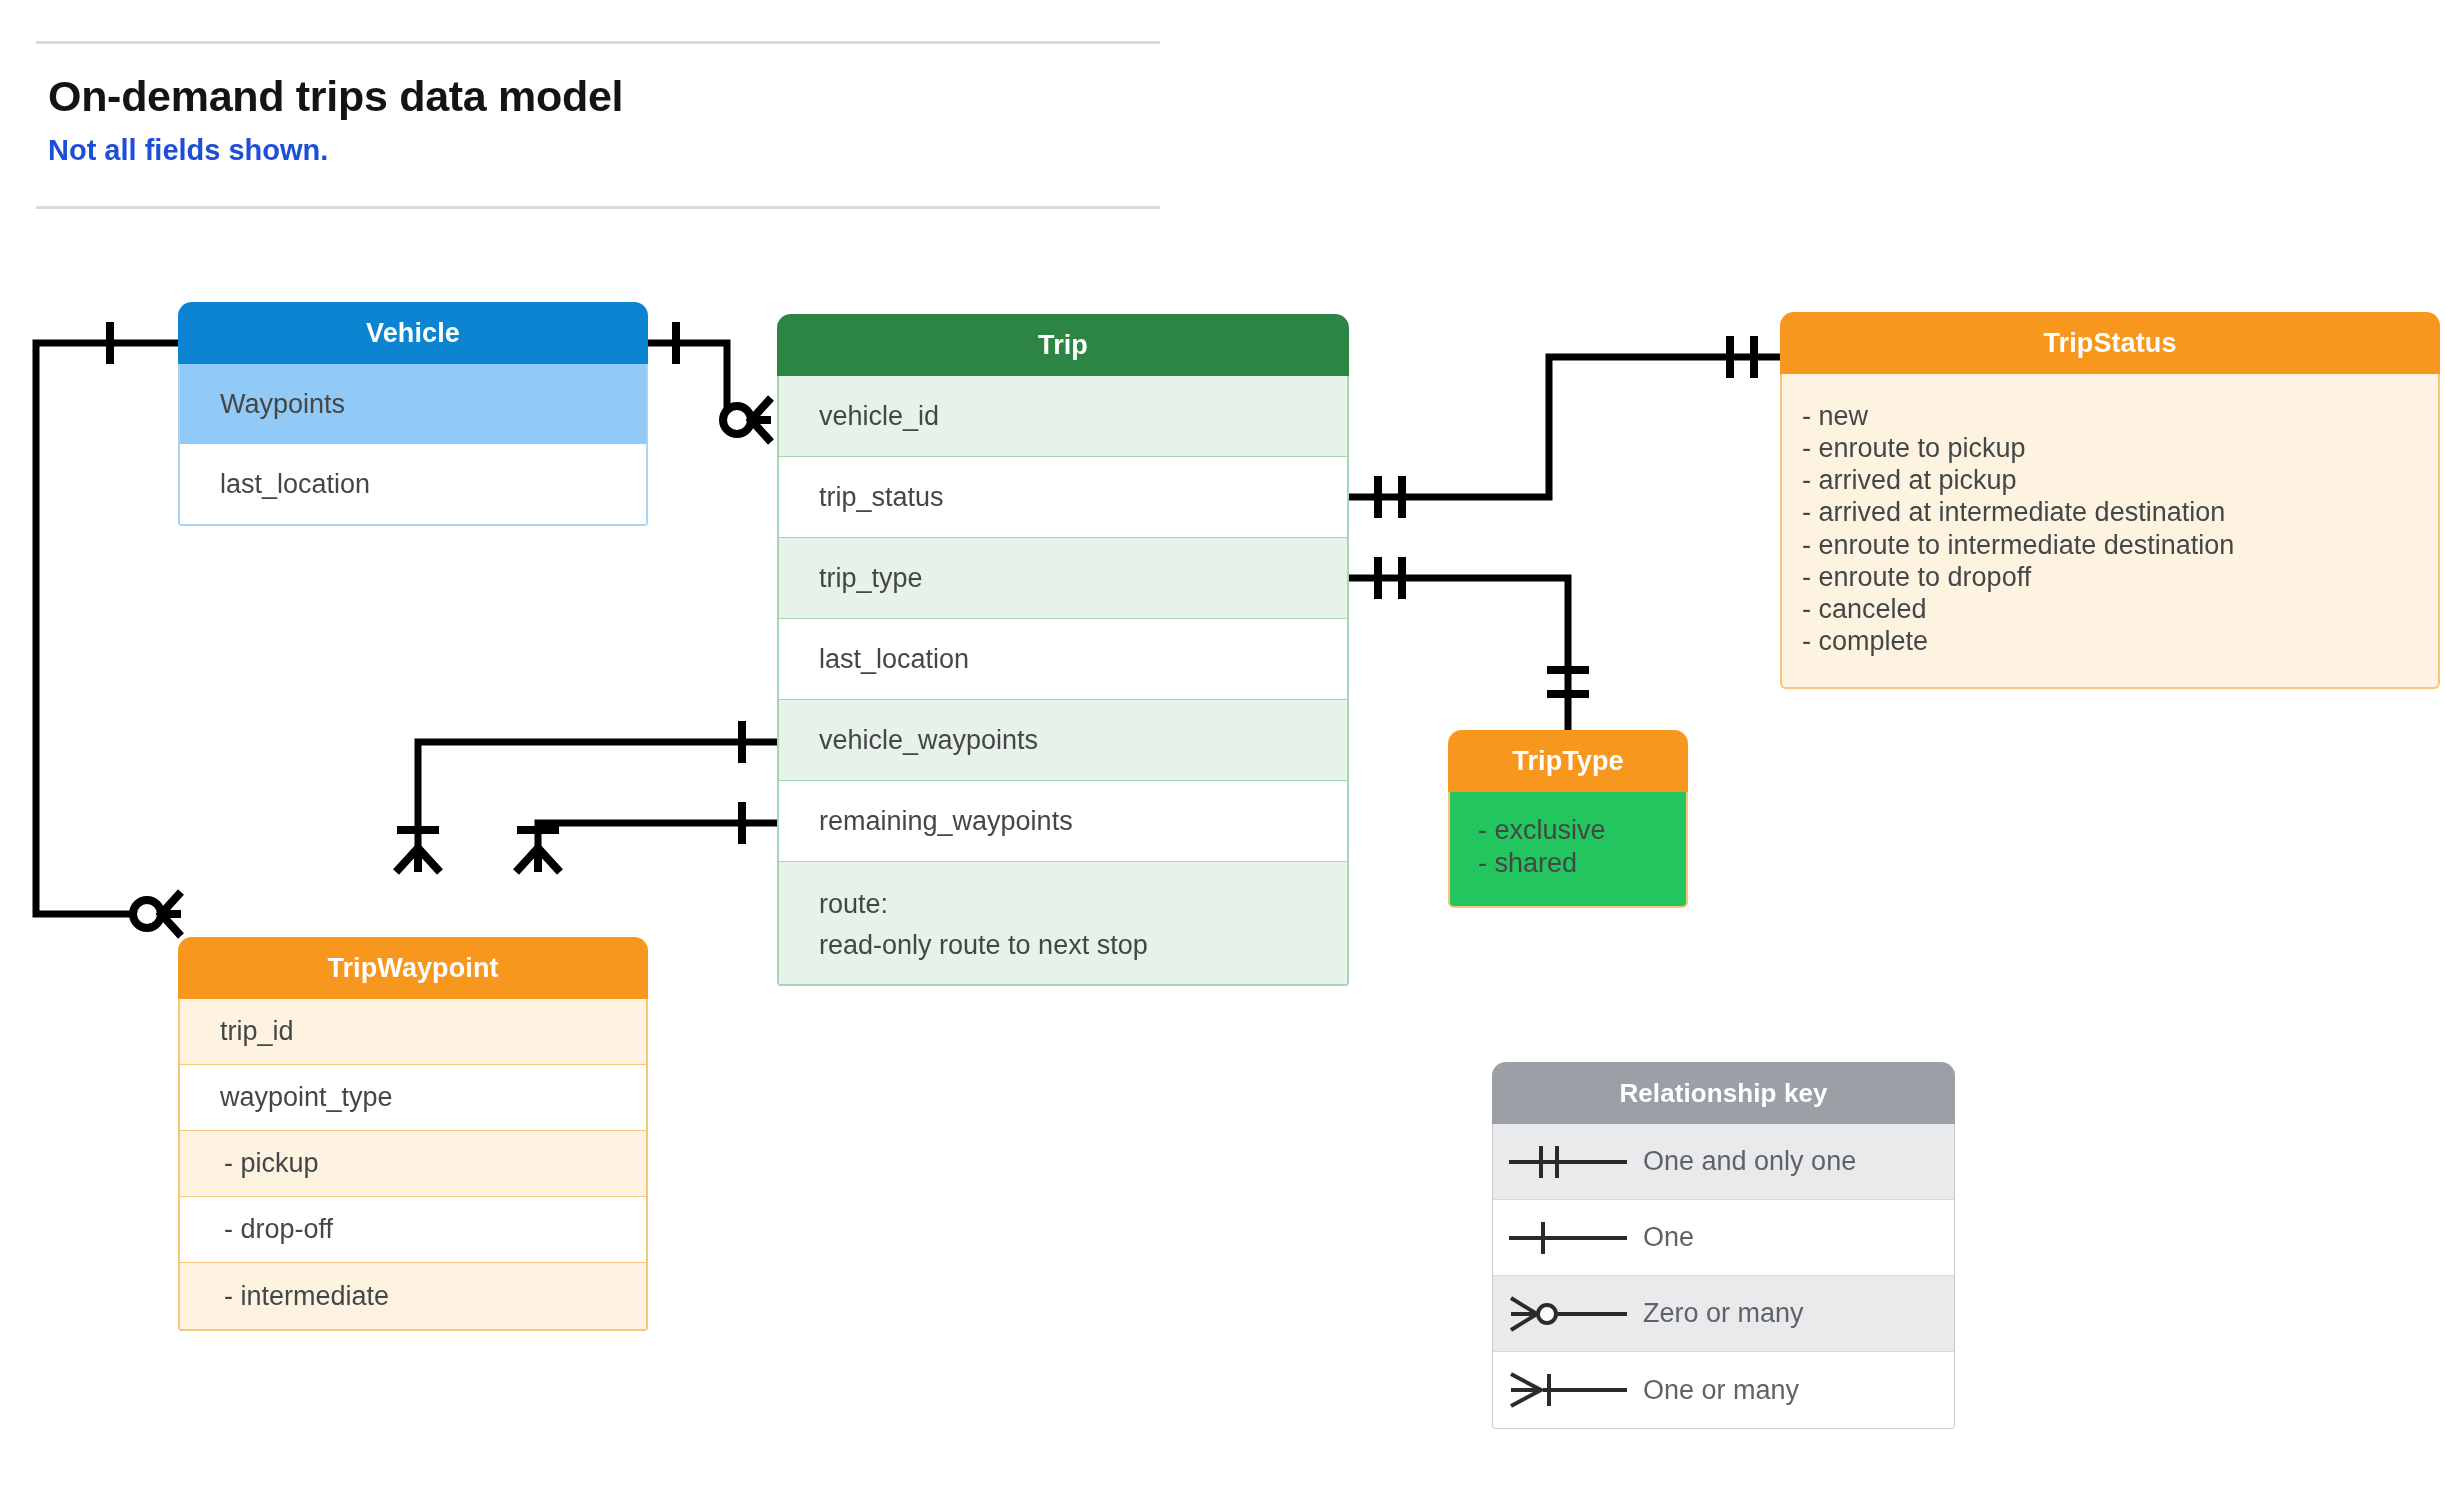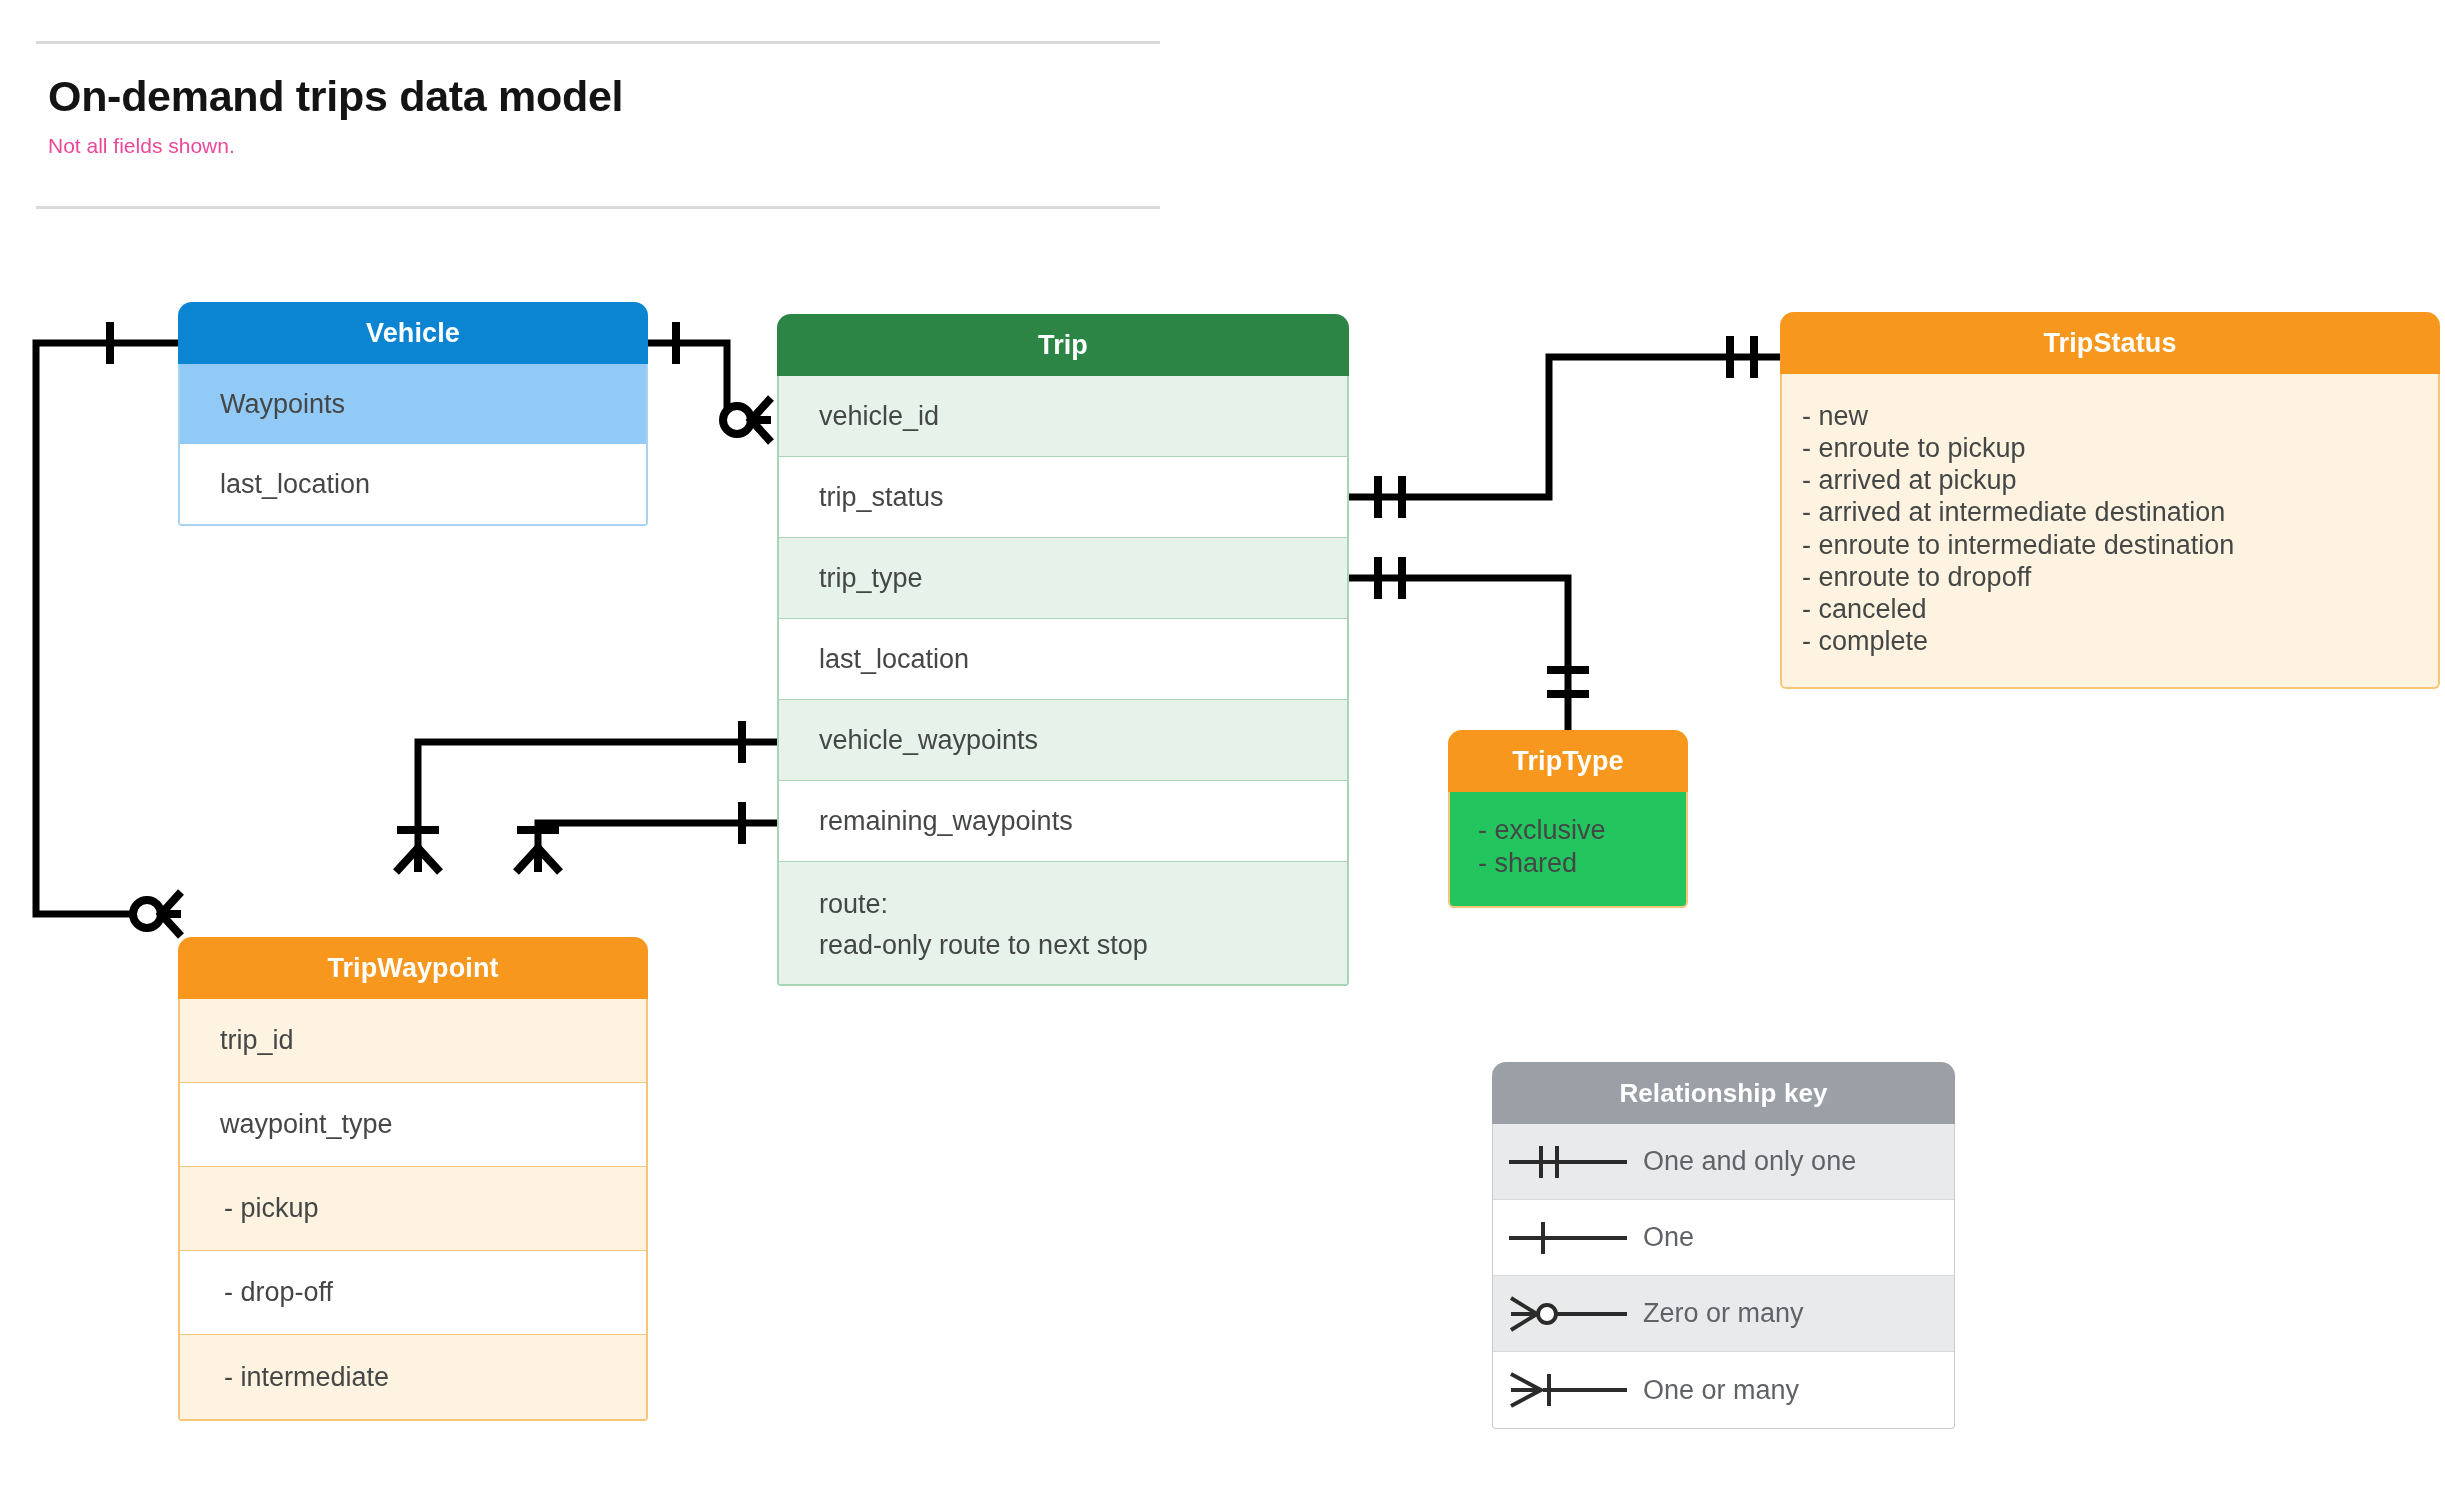--- a/index.html
+++ b/index.html
@@ -14,21 +14,21 @@
   .rule{position:absolute;height:3px;background:#d9dadb;}
   #rule-top{left:36px;top:41px;width:1124px;}
   #rule-bottom{left:36px;top:206px;width:1124px;}
   #page-title{
     position:absolute;left:48px;top:72px;
     font-size:43px;font-weight:700;color:#141414;letter-spacing:-0.3px;
     white-space:nowrap;
   }
   #page-subtitle{
     position:absolute;left:48px;top:134px;
-    font-size:21px;font-weight:400;color:#ec4899;white-space:nowrap;
+    font-size:29px;font-weight:700;color:#1d4ed8;white-space:nowrap;
   }
 
   
   .entity{position:absolute;box-sizing:border-box;}
   .ent-head{
     box-sizing:border-box;width:100%;
     border-radius:14px 14px 0 0;
     color:#ffffff;font-size:27px;font-weight:700;
     display:flex;align-items:center;justify-content:center;
     letter-spacing:0.1px;
@@ -78,21 +78,21 @@
   #triptype .ent-body{
     border:2px solid #f5c678;border-top:none;border-radius:0 0 6px 6px;
     background:#22c55e;padding:22px 0 26px 8px;
   }
   #triptype .enum{font-size:27px;line-height:1.22;color:#444746;padding-left:20px;}
 
   
   #tripwaypoint{left:178px;top:897px;width:470px;margin-top:40px;}
   #tripwaypoint .ent-head{height:62px;background:#f8971d;}
   #tripwaypoint .ent-body{border:2px solid #f5c678;border-top:none;border-radius:0 0 4px 4px;}
-  #tripwaypoint .row{height:84px;border-bottom:1px solid #f5c678;}
+  #tripwaypoint .row{height:66px;border-bottom:1px solid #f5c678;}
   #tripwaypoint .row:last-child{border-bottom:none;}
   #tripwaypoint .row.alt{background:#fdf3e0;}
   #tripwaypoint .row.pl{background:#ffffff;}
 
   
   #legend{position:absolute;left:1492px;top:1062px;width:463px;}
   #legend .ent-head{height:62px;background:#9aa0a6;font-size:26px;}
   #legend .leg-body{
     box-sizing:border-box;border:1px solid #c9ccce;border-top:none;
     border-radius:0 0 4px 4px;background:#ffffff;

